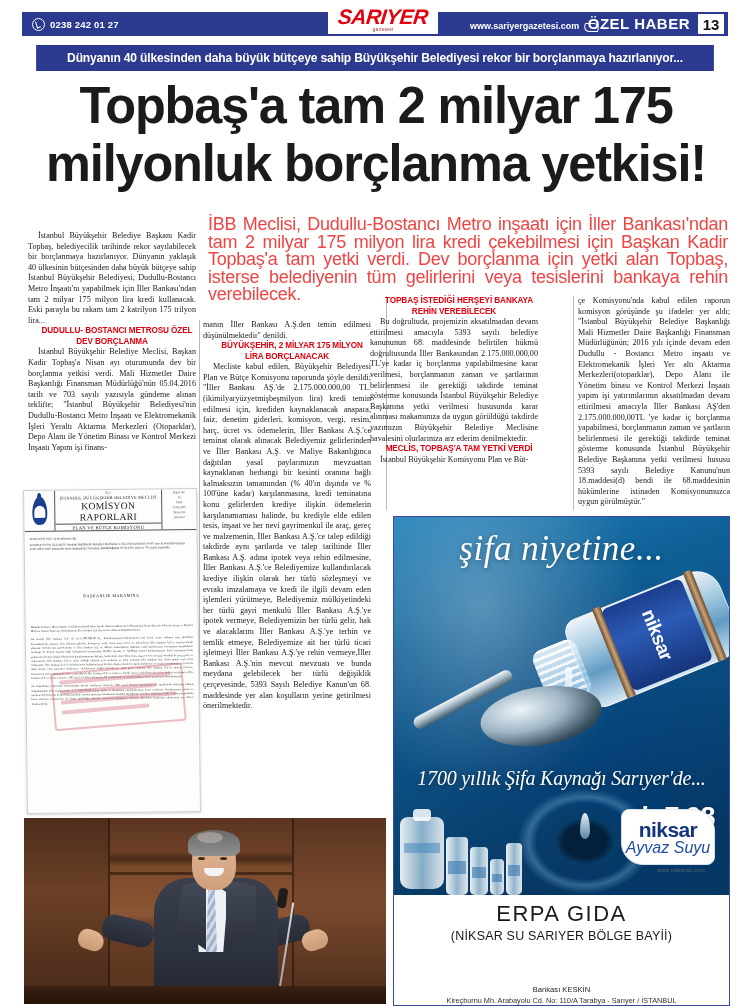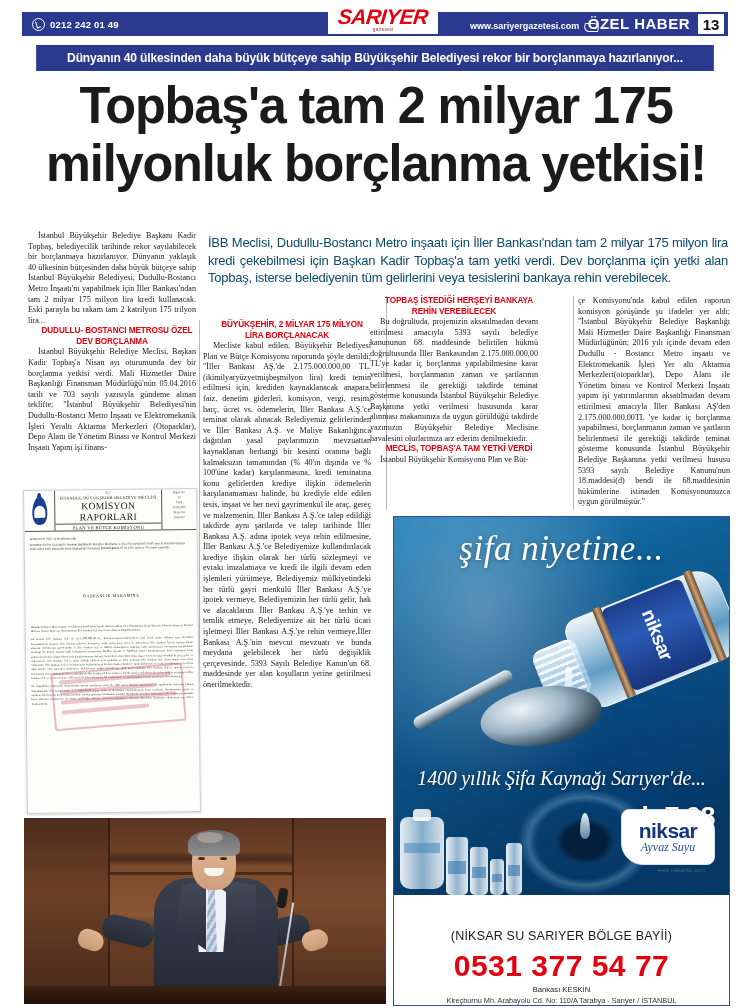--- a/index.html
+++ b/index.html
@@ -158,26 +158,26 @@
     letter-spacing: -1.2px;
     text-align: center;
     transform: scaleX(0.97);
     transform-origin: center top;
   }
   .headline .l2 { display:block; }
 
   
   .lead {
     position: absolute;
-    left: 208px; top: 234px;
+    left: 208px; top: 216px;
     width: 520px;
     font-family: "Liberation Sans", sans-serif;
-    font-size: 13px;
+    font-size: 18px;
     line-height: 17.5px;
-    color: #0c4a6e;
+    color: #ef4444;
     text-align: justify;
     letter-spacing: -.25px;
   }
 
   
   .col {
     position: absolute;
     font-family: "Liberation Serif", serif;
     font-size: 8.15px;
     line-height: 10.6px;
@@ -570,22 +570,22 @@
     background:#ffffff;
     border-radius: 8px 22px 8px 22px;
     border:1px solid #d8e2ea;
     display:flex; flex-direction:column; align-items:center; justify-content:center;
   }
   .niksar-logo .n1 {
     font-family:"Liberation Sans", sans-serif;
     font-weight:bold; font-size:21px; color:#16357c; letter-spacing:-.6px;
   }
   .niksar-logo .n2 {
-    font-family:Liberation Serif, serif; font-style:italic;
-    font-size:12px; color:#1f4da0; margin-top:-3px;
+    font-family:Liberation Sans, sans-serif; font-style:italic;
+    font-size:16px; color:#1f4da0; margin-top:-3px;
   }
   .niksar-url {
     position:absolute; right:24px; top:-28px;
     font-family:"Liberation Sans", sans-serif;
     font-size:5.4px; color:#5a6570; letter-spacing:.2px;
   }
   .erpa {
     position:absolute; left:0; right:0; top:6px;
     text-align:center;
     font-family:"Liberation Sans", sans-serif;
@@ -616,21 +616,21 @@
     font-family:"Liberation Sans", sans-serif;
     font-size:7.3px; color:#333333;
   }
 </style>
 </head>
 <body>
 
 <div class="topbar">
   <div class="phone-block">
     <span class="phone-icon"></span>
-    <span>0212 242 01 49</span>
+    <span>0238 242 01 27</span>
   </div>
   <div class="site-url">
     <span>www.sariyergazetesi.com</span>
     <span class="mail-icon"></span>
   </div>
   <div class="ozel-haber">ÖZEL HABER</div>
   <div class="page-num">13</div>
 </div>
 
 <div class="logo-box">
@@ -651,20 +651,21 @@
 <div class="colrule" style="left:386px; top:296px; height:214px;"></div>
 <div class="colrule" style="left:573px; top:296px; height:214px;"></div>
 
 <div class="col" id="col1">
   <p>İstanbul Büyükşehir Belediye Başkanı Kadir Topbaş, belediyecilik tarihinde rekor sayılabilecek bir borçlanmaya hazırlanıyor. Dünyanın yaklaşık 40 ülkesinin bütçesinden daha büyük bütçeye sahip İstanbul Büyükşehir Belediyesi, Dudullu-Bostancı Metro İnşaatı'nı yapabilmek için İller Bankası'ndan tam 2 milyar 175 milyon lira kredi kullanacak. Eski parayla bu rakam tam 2 katrilyon 175 trilyon lira...</p>
   <p class="subhead">DUDULLU- BOSTANCI METROSU ÖZEL DEV BORÇLANMA</p>
   <p>İstanbul Büyükşehir Belediye Meclisi, Başkan Kadir Topbaş'a Nisan ayı oturumunda dev bir borçlanma yetkisi verdi. Mali Hizmetler Daire Başkanlığı Finansman Müdürlüğü'nün 05.04.2016 tarih ve 703 sayılı yazısıyla gündeme alınan teklifte; "İstanbul Büyükşehir Belediyesi'nin Dudullu-Bostancı Metro İnşaatı ve Elektromekanik İşleri Yeraltı Aktarma Merkezleri (Otoparklar), Depo Alanı ile Yönetim Binası ve Kontrol Merkezi İnşaatı Yapım işi finans-</p>
 </div>
 
 <div class="col" id="col2">
+  <p style="text-indent:0;">manın İller Bankası A.Ş.den temin edilmesi düşünülmektedir" denildi.</p>
   <p class="subhead">BÜYÜKŞEHİR, 2 MİLYAR 175 MİLYON LİRA BORÇLANACAK</p>
   <p>Mecliste kabul edilen, Büyükşehir Belediyesi Plan ve Bütçe Komisyonu raporunda şöyle denildi; "İller Bankası AŞ.'de 2.175.000.000,00 TL. (ikimilyaryüzyetmişbeşmilyon lira) kredi temin edilmesi için, krediden kaynaklanacak anapara, faiz, denetim giderleri, komisyon, vergi, resim, harç, ücret vs. ödemelerin, İller Bankası A.Ş.'ce teminat olarak alınacak Belediyemiz gelirlerinden ve İller Bankası A.Ş. ve Maliye Bakanlığınca dağıtılan yasal paylarımızın mevzuattan kaynaklanan herhangi bir kesinti oranına bağlı kalmaksızın tamamından (% 40'ın dışında ve % 100'üne kadar) karşılanmasına, kredi teminatına konu gelirlerden krediye ilişkin ödemelerin karşılanamaması halinde, bu krediyle elde edilen tesis, inşaat ve her nevi gayrimenkul ile araç, gereç ve malzemenin, İller Bankası A.Ş.'ce talep edildiği takdirde aynı şartlarda ve talep tarihinde İller Bankası A.Ş. adına ipotek veya rehin edilmesine, İller Bankası A.Ş.'ce Belediyemize kullandırılacak krediye ilişkin olarak her türlü sözleşmeyi ve evrakı imzalamaya ve kredi ile ilgili devam eden işlemleri yürütmeye, Belediyemiz mülkiyetindeki her türlü gayri menkulü İller Bankası A.Ş.'ye ipotek vermeye, Belediyemizin her türlü gelir, hak ve alacaklarını İller Bankası A.Ş.'ye terhin ve temlik etmeye, Belediyemize ait her türlü ticari işletmeyi İller Bankası A.Ş.'ye rehin vermeye,İller Bankası A.Ş.'nin mevcut mevzuatı ve bunda meydana gelebilecek her türlü değişiklik çerçevesinde, 5393 Sayılı Belediye Kanun'un 68. maddesinde yer alan koşulların yerine getirilmesi önerilmektedir.</p>
 </div>
 
 <div class="col" id="col3">
   <p class="subhead" style="margin-top:0;">TOPBAŞ İSTEDİĞİ HERŞEYİ BANKAYA REHİN VEREBİLECEK</p>
   <p>Bu doğrultuda, projemizin aksatılmadan devam ettirilmesi amacıyla 5393 sayılı belediye kanununun 68. maddesinde belirtilen hükmü doğrultusunda İller Bankasından 2.175.000.000,00 TL'ye kadar iç borçlanma yapılabilmesine karar verilmesi, borçlanmanın zaman ve şartlarının belirlenmesi ile gerektiği takdirde teminat gösterme konusunda İstanbul Büyükşehir Belediye Başkanına yetki verilmesi hususunda karar alınması makamınıza da uygun görüldüğü takdirde yazımızın Büyükşehir Belediye Meclisine havalesini olurlarınıza arz ederim denilmektedir.</p>
   <p class="subhead">MECLİS, TOPBAŞ'A TAM YETKİ VERDİ</p>
   <p>İstanbul Büyükşehir Komisyonu Plan ve Büt-</p>
 </div>
@@ -749,21 +750,21 @@
     <div class="pour"></div>
 
     <div class="spoon">
       <div class="handle"></div>
       <div class="bowl"></div>
     </div>
 
     <div class="ripple"></div>
     <div class="drop"></div>
 
-    <div class="ad-tagline">1400 yıllık Şifa Kaynağı Sarıyer'de...</div>
+    <div class="ad-tagline">1700 yıllık Şifa Kaynağı Sarıyer'de...</div>
     <div class="ad-ph">ph 7,98</div>
 
     <div class="bottles-group">
       <div class="bg-jug"></div>
       <div class="sm-bot" style="left:46px; width:22px; height:58px;">
           <i></i>
         </div>
       <div class="sm-bot" style="left:70px; width:18px; height:48px;">
           <i></i>
         </div>
@@ -775,18 +776,18 @@
         </div>
     </div>
   </div>
 
   <div class="ad-bottom">
     <div class="niksar-logo">
       <div class="n1">niksar</div>
       <div class="n2">Ayvaz Suyu</div>
     </div>
     <div class="niksar-url">www.niksarsu.com</div>
+    <div class="erpa">ERPA GIDA</div>
     <div class="erpa-sub">(NİKSAR SU SARIYER BÖLGE BAYİİ)</div>
-    <div class="ad-phone">0531 377 54 77</div>
     <div class="ad-person">Bankası KESKİN</div>
     <div class="ad-addr">Kireçburnu Mh. Arabayolu Cd. No: 110/A Tarabya - Sarıyer / İSTANBUL</div>
   </div>
 </div>
 
 </body></html>

